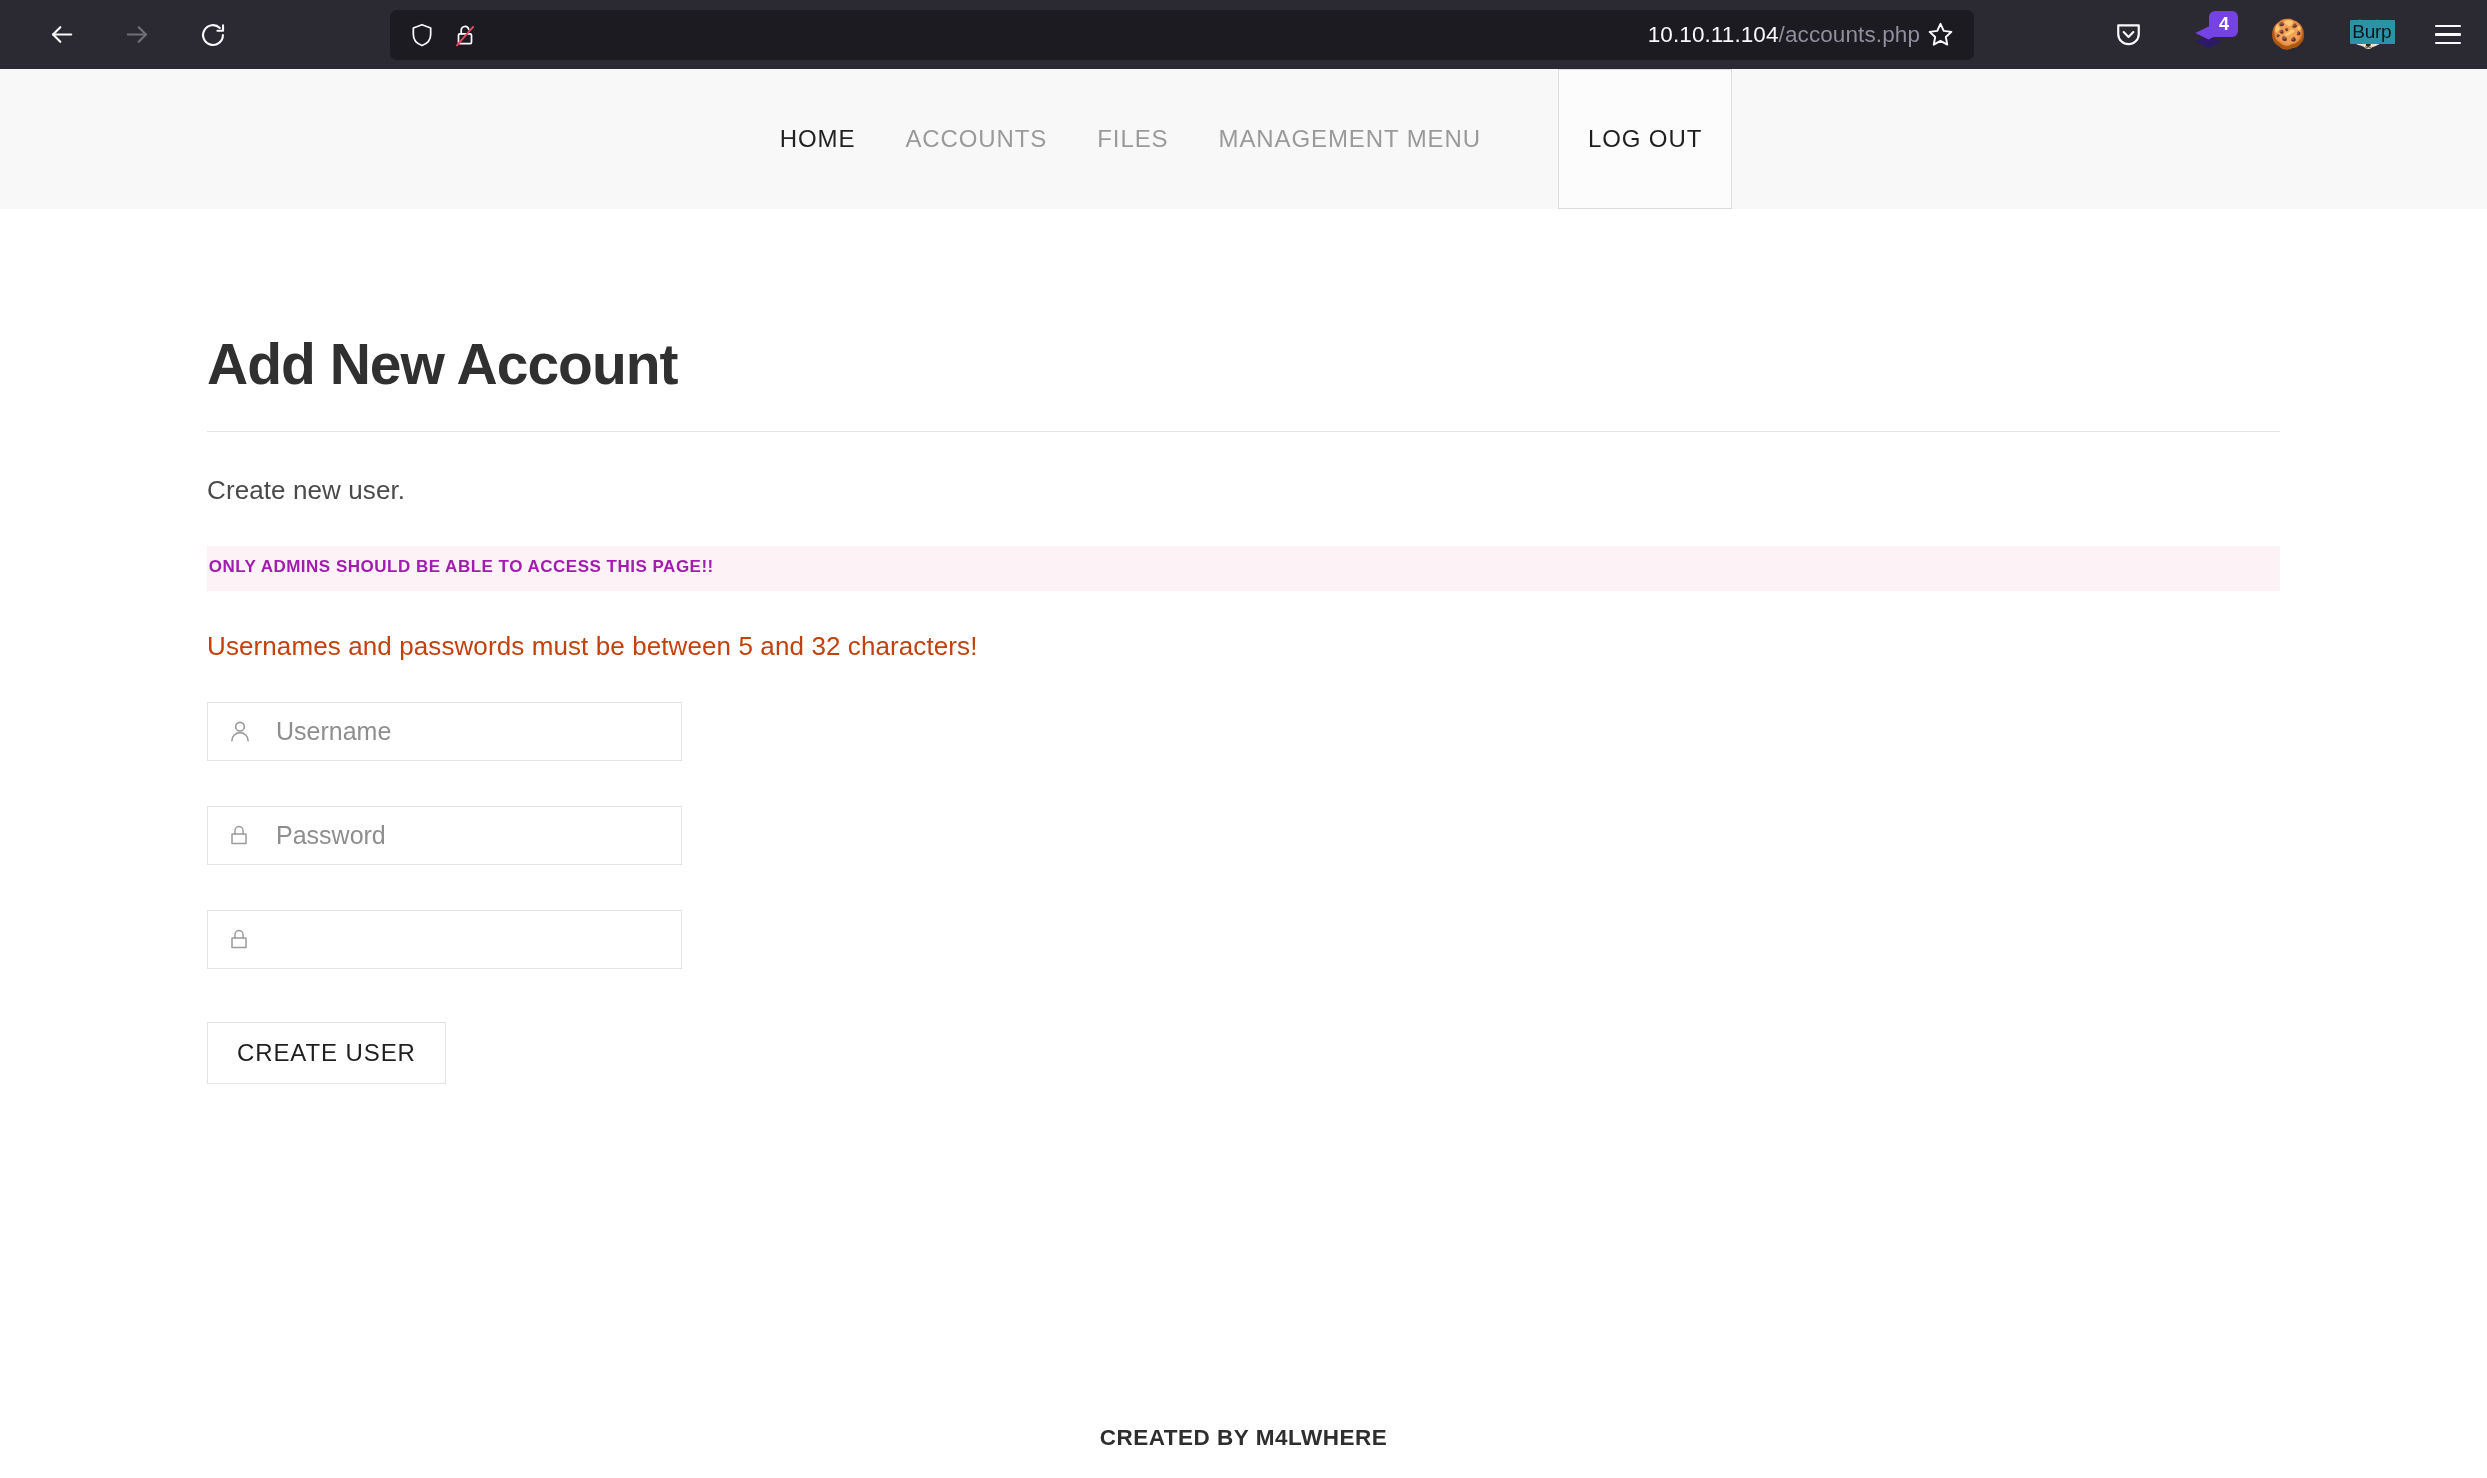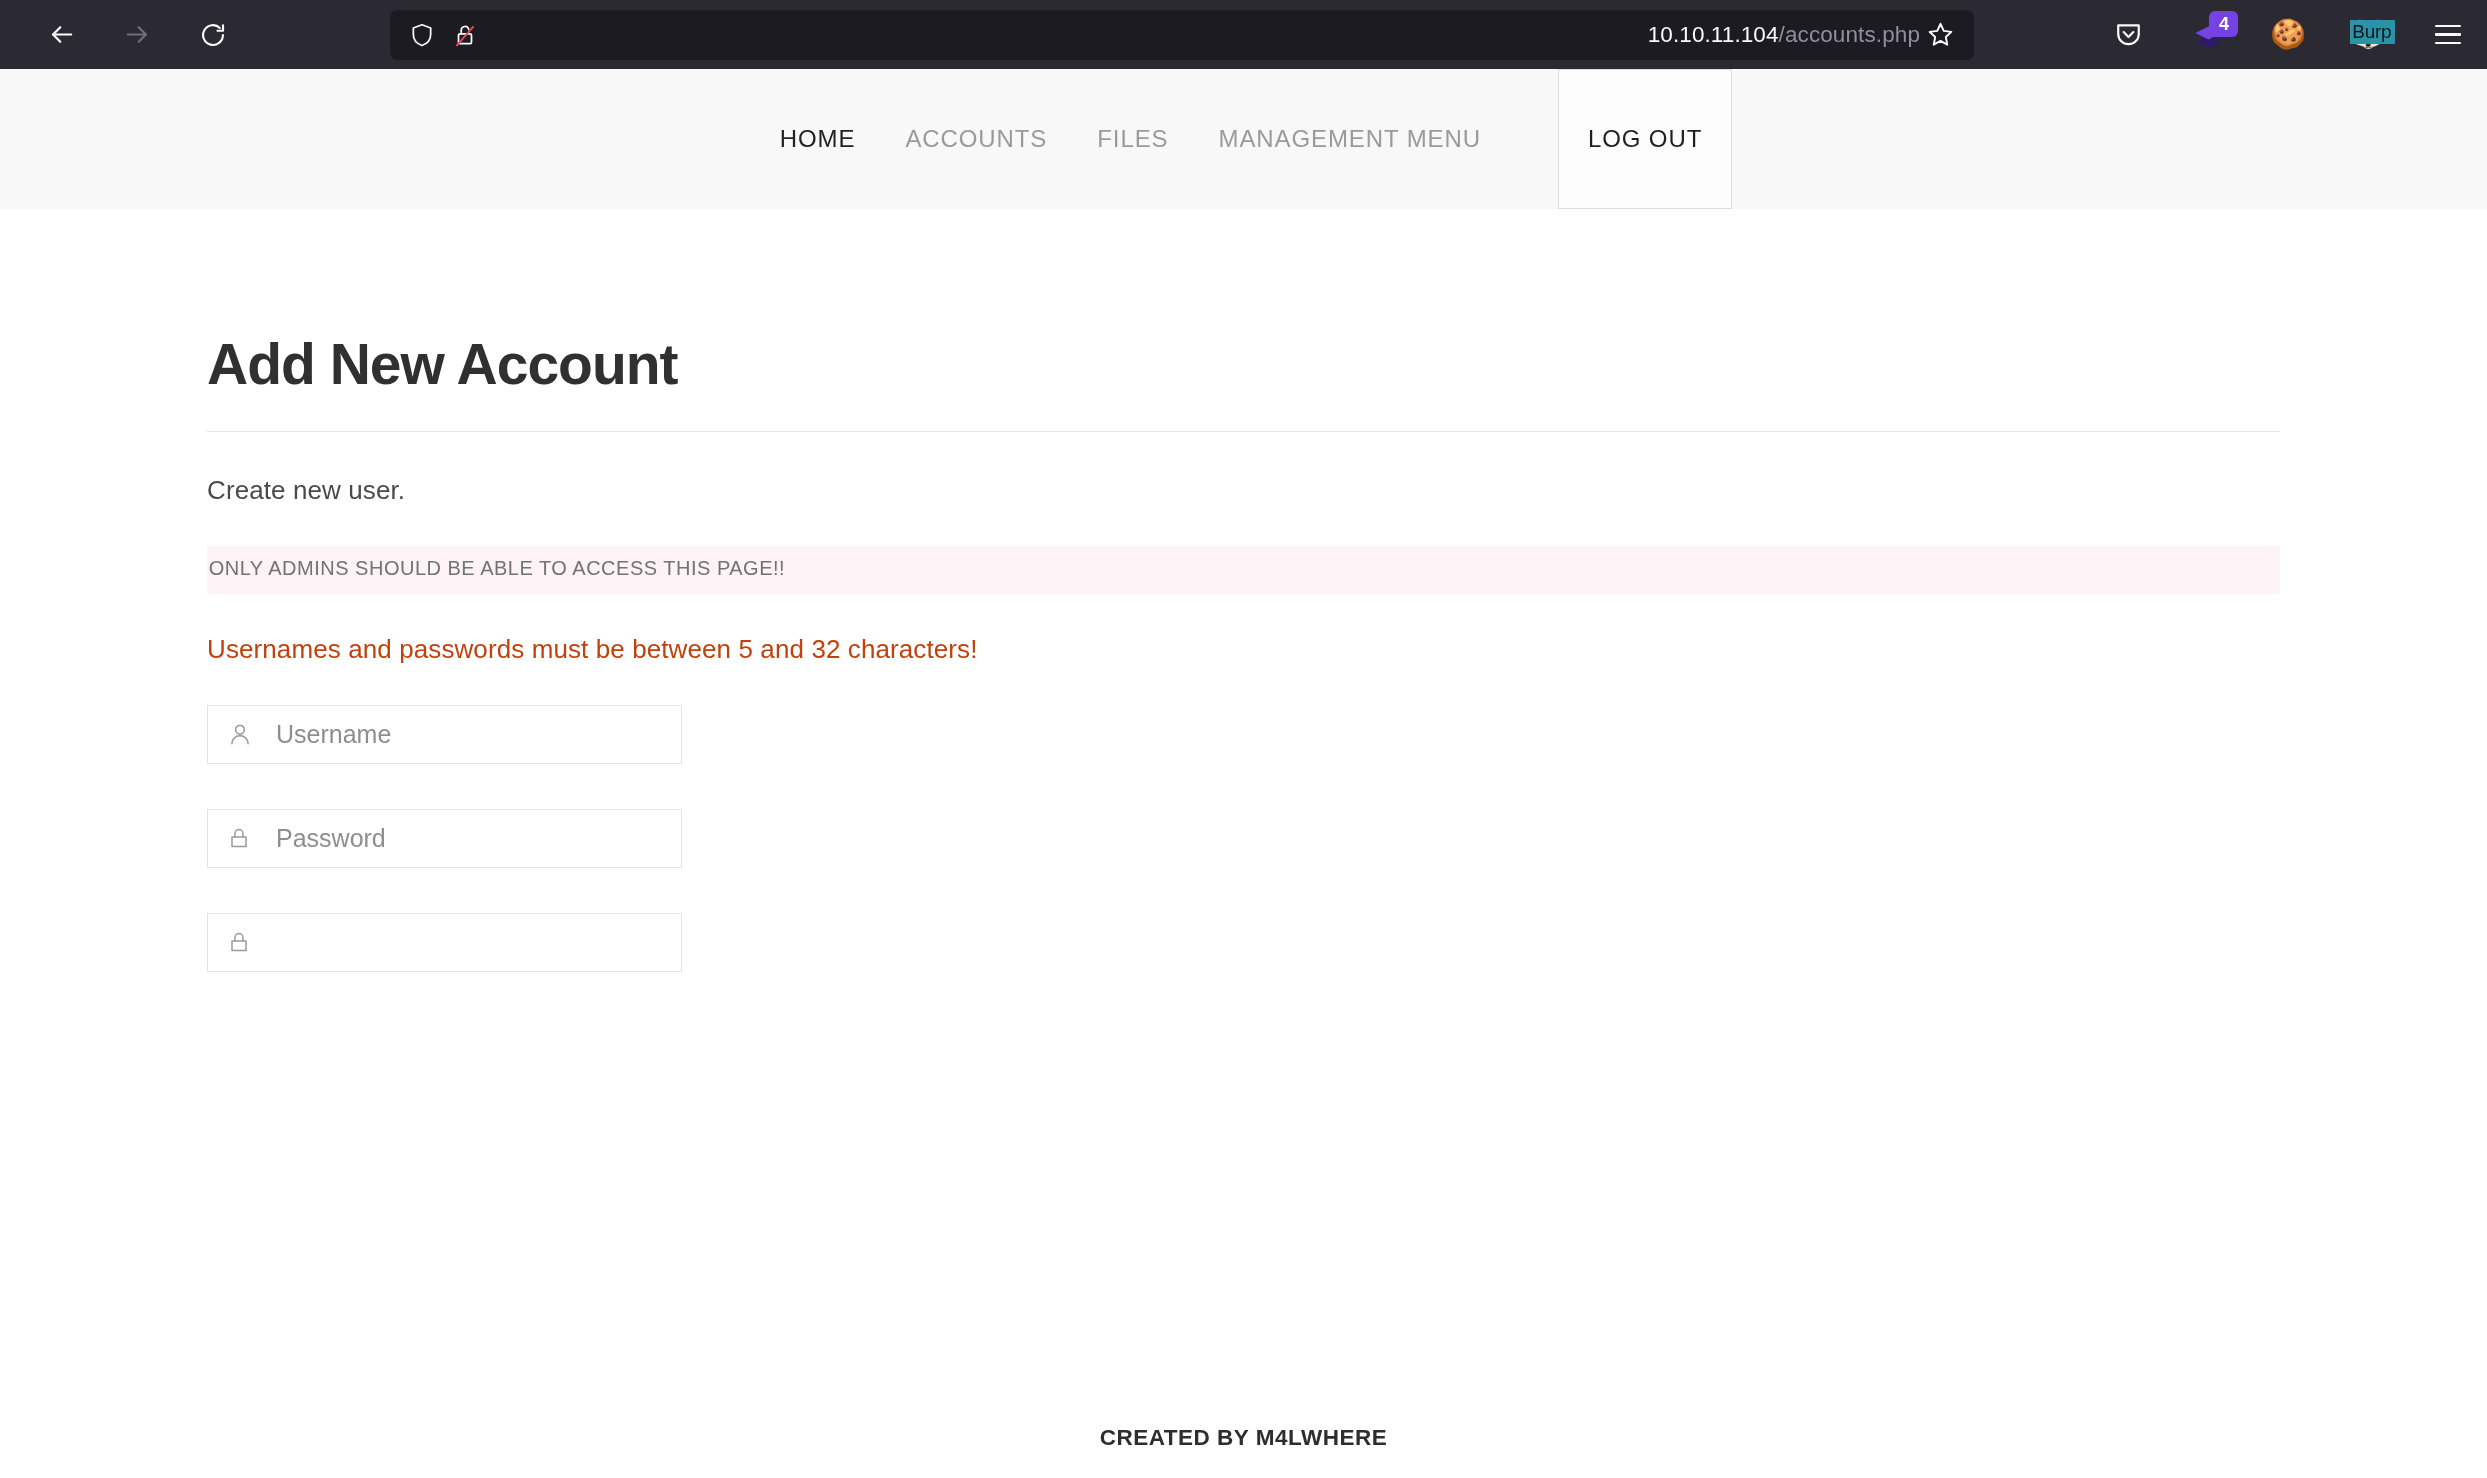--- a/index.html
+++ b/index.html
@@ -164,26 +164,27 @@
   }
   .lead {
     margin-top: 43px;
     font-size: 26px;
     color: #4a4a4a;
     letter-spacing: 0.1px;
   }
   .alert {
     margin-top: 40px;
     background: #fdf2f5;
-    color: #737373;
-    font-size: 20px;
+    color: #a21caf;
+    font-size: 17px;
     letter-spacing: 0.5px;
     text-transform: uppercase;
     padding: 11.2px 1.7px 14px 1.7px;
     width: 100%;
+    font-weight: bold;
   }
   .hint {
     margin-top: 40px;
     font-size: 26px;
     color: #c2410c;
     letter-spacing: 0.1px;
   }
 
   .form { margin-top: 40px; }
   .field {
@@ -365,18 +366,19 @@
 
       <div class="field">
         <span class="field-icon">
           <svg width="24" height="24" viewBox="0 0 24 24" fill="none" stroke="#9a9a9a" stroke-width="1.5" stroke-linecap="round" stroke-linejoin="round">
             <rect x="5" y="11" width="14" height="9.5"></rect>
             <path d="M8 11 V7.5 a4 4 0 0 1 8 0 V11"></path>
           </svg>
         </span>
       </div>
 
+      <button class="create-btn" type="submit">CREATE USER</button>
     </form>
   </div>
 
   <div class="footer">CREATED BY M4LWHERE</div>
 </div>
 
 
 </body></html>

